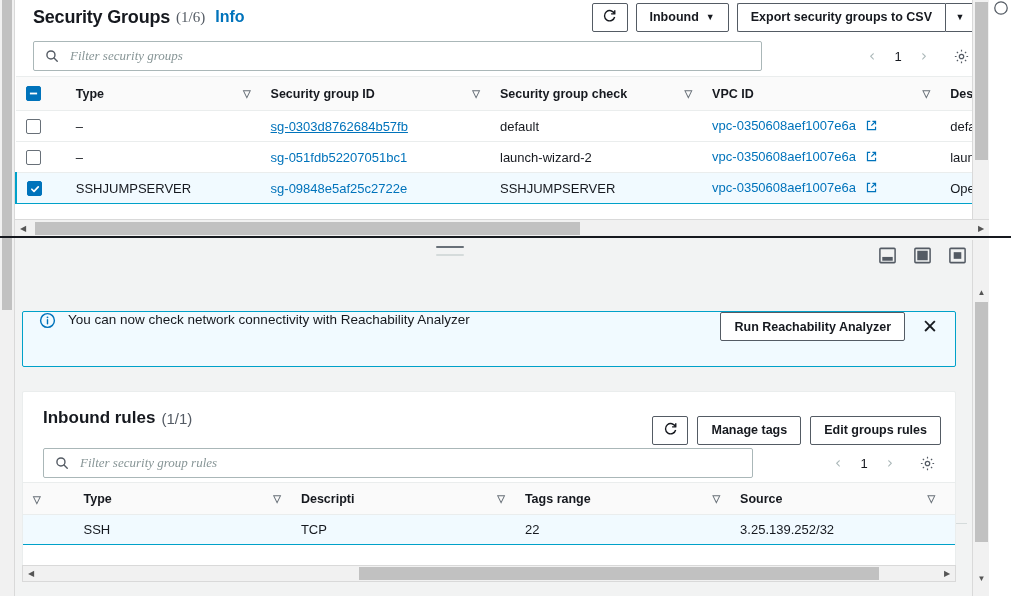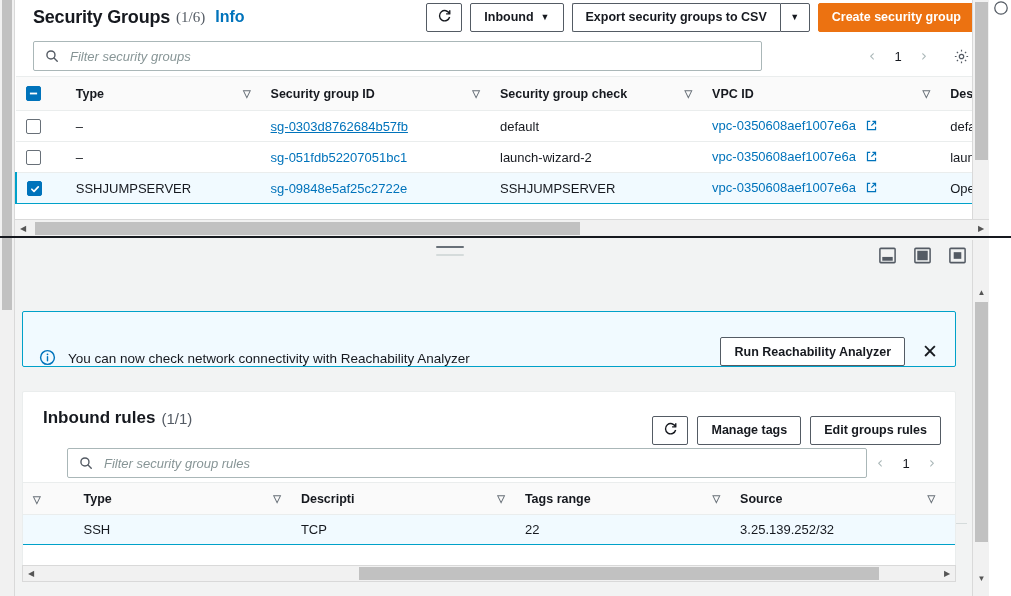--- a/index.html
+++ b/index.html
@@ -67,28 +67,28 @@
   
   .sg-filterbar {
     display: flex; align-items: center; padding: 0 14px 0 18px; height: 40px;
     margin-top: 4px;
   }
   .search-box {
     position: relative; flex: 0 0 auto; width: 729px; height: 30px;
     border: 1px solid #aab7b8; border-radius: 2px; background: #fff;
     display: flex; align-items: center;
   }
-  .search-box.narrow { width: 800px; margin-left: 24px; }
+  .search-box.narrow { width: 710px; }
   .search-icon {
     width: 14px; height: 14px; margin: 0 9px 0 11px; flex: 0 0 auto;
     color: #545b64;
   }
   .search-input {
     border: none; outline: none; background: transparent; flex: 1; height: 100%;
-    font-family: Liberation Sans, sans-serif; font-size: 13px;
+    font-family: Liberation Serif, serif; font-size: 13px;
     font-style: italic; color: #879596;
   }
   .search-input::placeholder { color: #879596; font-style: italic; opacity: 1; }
 
   .pager { display: flex; align-items: center; margin-left: auto; gap: 2px; }
   .pager-arrow {
     width: 26px; height: 26px; display: flex; align-items: center; justify-content: center;
     color: #aab7b8; font-size: 15px; cursor: pointer; font-family: "DejaVu Sans", sans-serif;
   }
   .pager-num {
@@ -202,21 +202,21 @@
   .tab {
     padding: 0 14px 7px 14px; font-size: 13px; color: #545b64; cursor: pointer;
     white-space: nowrap; line-height: 16px;
   }
   .tab.active { color: #16191f; font-weight: bold; border-bottom: 3px solid #16191f; }
 
   
   .banner {
     position: absolute; left: 22px; top: 311px; width: 934px; height: 56px;
     background: #f1faff; border: 1px solid #00a1c9; border-radius: 2px;
-    display: flex; align-items: flex-end; padding: 0 14px 0 16px;
+    display: flex; align-items: flex-start; padding: 0 14px 0 16px;
   }
   .banner-info-icon { width: 17px; height: 17px; flex: 0 0 auto; color: #0073bb; margin-right: 12px; }
   .banner-text { font-size: 13.5px; color: #16191f; }
   .banner-actions { margin-left: auto; display: flex; align-items: center; gap: 14px; }
   .banner-close {
     width: 22px; height: 22px; display: flex; align-items: center; justify-content: center;
     cursor: pointer; color: #16191f; font-size: 19px; line-height:1;
     font-family: "DejaVu Sans", sans-serif;
   }
 
@@ -289,23 +289,20 @@
 
         <div style="display:flex">
           <button class="btn btn-split-left">
             <span>Export security groups to CSV</span>
           </button>
           <button class="btn btn-split-right">
             <span class="caret-only">▼</span>
           </button>
         </div>
 
-        <button class="btn btn-primary">
-          <span>Create security group</span>
-        </button>
       </div>
     </div>
 
     <div class="sg-filterbar">
       <div class="search-box">
         <span class="search-icon">
           <svg width="14" height="14" viewBox="0 0 16 16" fill="none" stroke="#545b64" stroke-width="1.6">
             <circle cx="6.8" cy="6.8" r="4.6"></circle>
               <path d="M10.3 10.3 14 14" stroke-linecap="round"></path>
           </svg>

